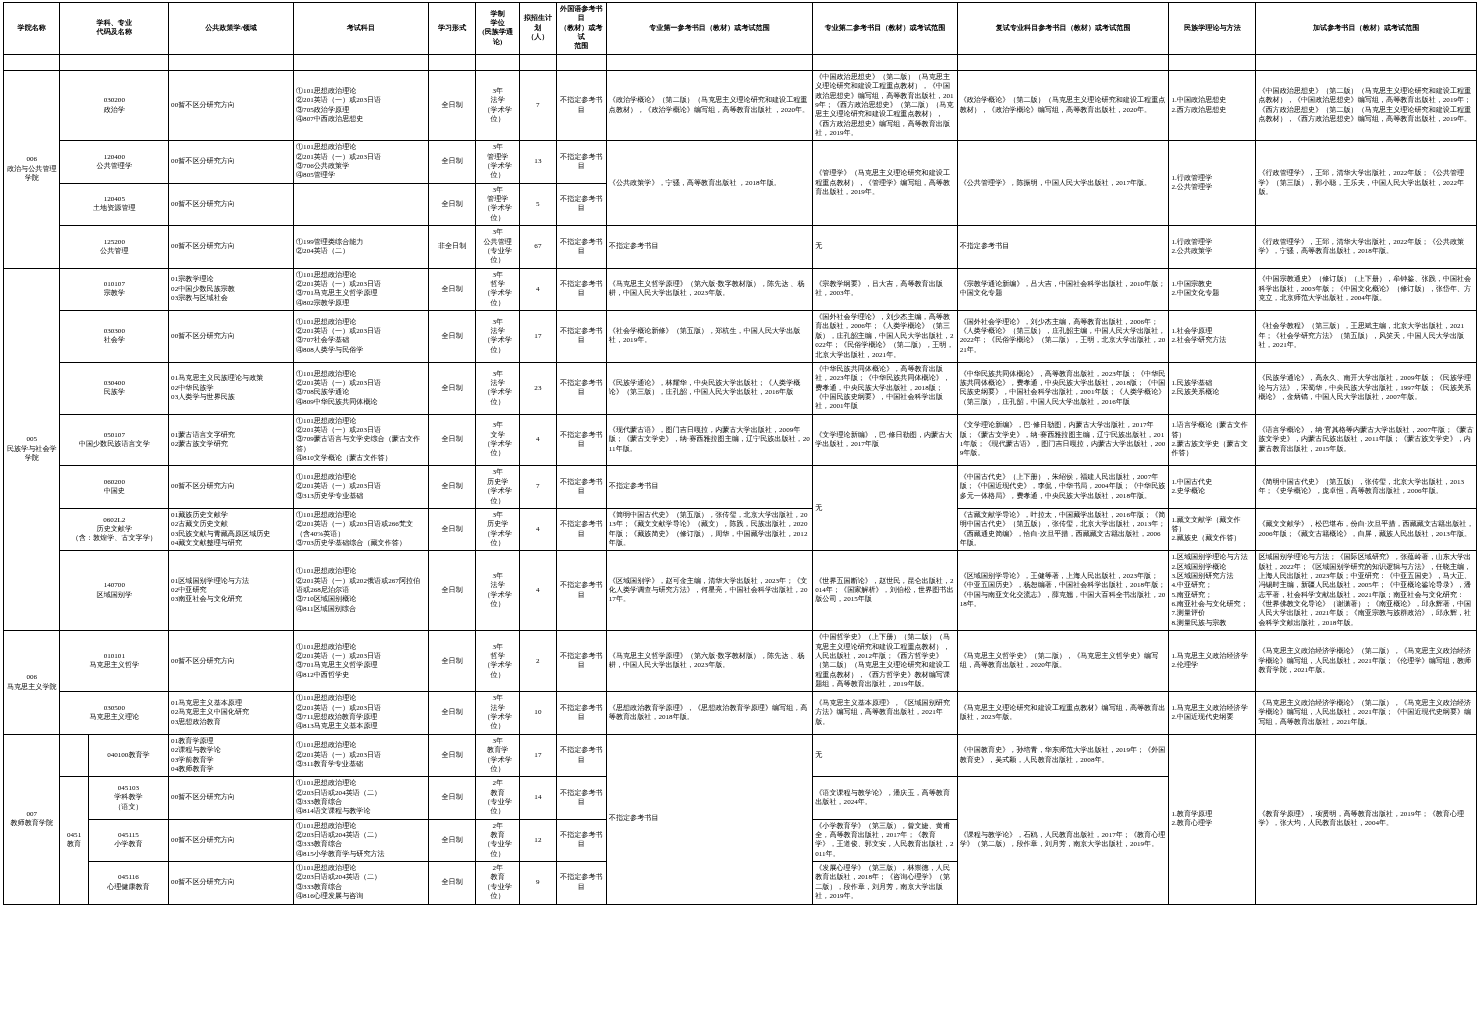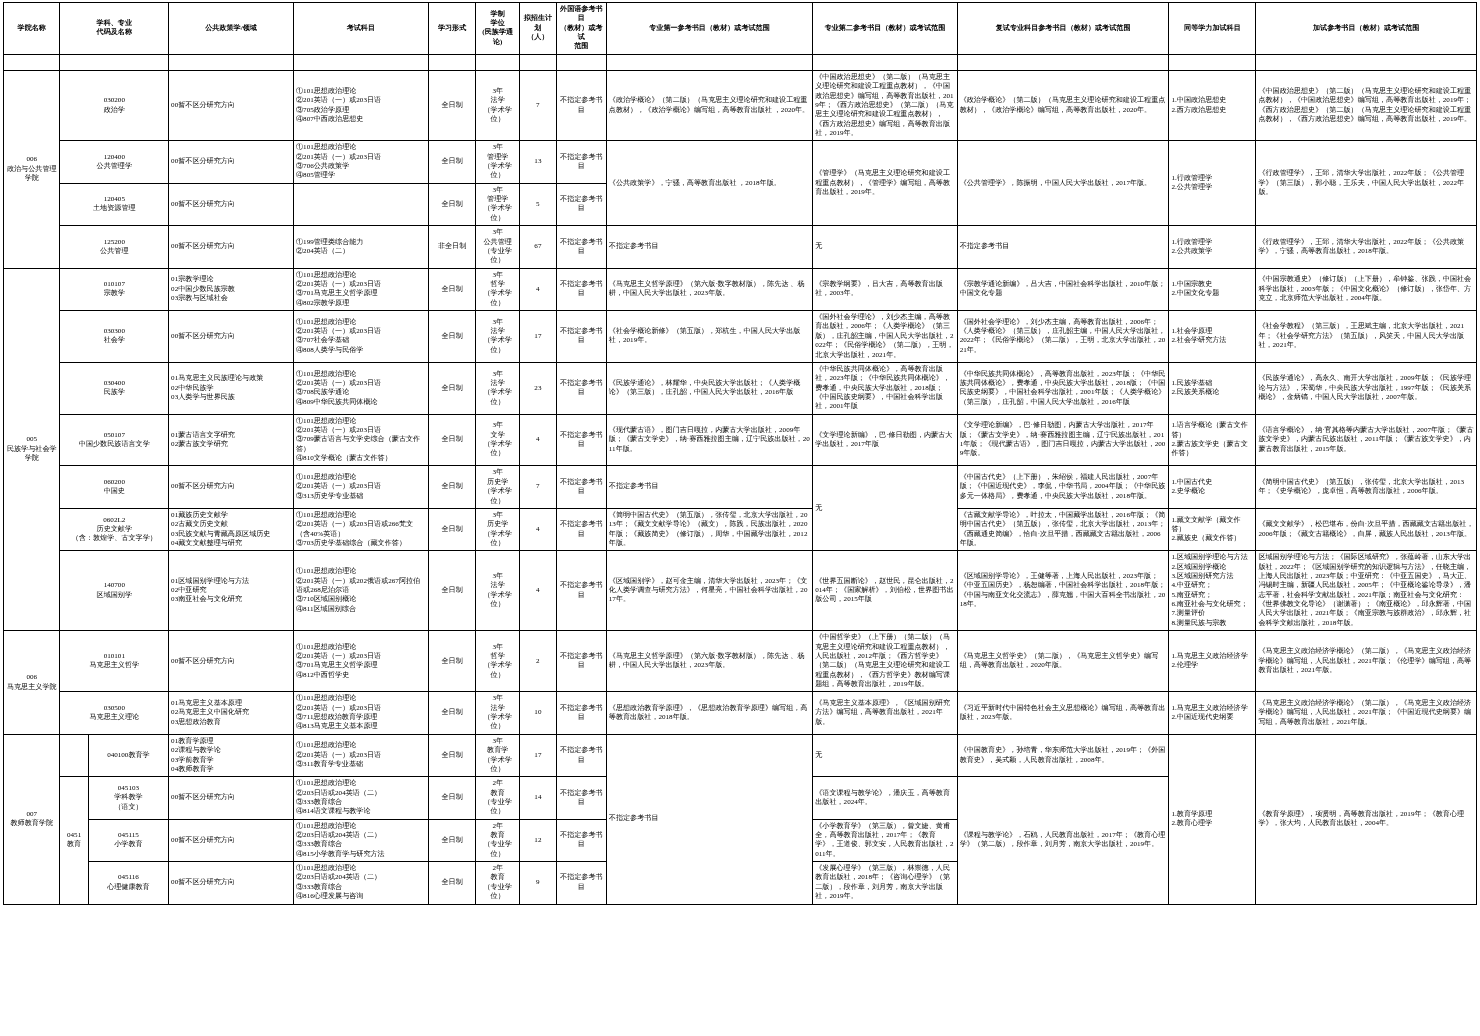--- a/index.html
+++ b/index.html
@@ -98,21 +98,21 @@
 学位
 (民族学通论)</th>
         <th class="multiline">拟招生计划
 （人）</th>
         <th class="multiline">外国语参考书目
 （教材）或考试
 范围</th>
         <th class="multiline">专业第一参考书目（教材）或考试范围</th>
         <th class="multiline">专业第二参考书目（教材）或考试范围</th>
         <th class="multiline">复试专业科目参考书目（教材）或考试范围</th>
-        <th class="multiline">同等学力加试科目</th>
+        <th class="multiline">民族学理论与方法</th>
         <th class="multiline">加试参考书目（教材）或考试范围</th>
       </tr>
       <tr class="header-spacer">
         <td></td>
         <td colspan="2"></td>
         <td></td>
         <td></td>
         <td></td>
         <td></td>
         <td></td>
@@ -377,41 +377,41 @@
           <td class="ctr multiline">3年
 哲学
 （学术学位）</td>
           <td class="ctr">2</td>
           <td class="ctr">不指定参考书目</td>
           <td class="lft">《马克思主义哲学原理》（第六版·数字教材版），陈先达 、杨耕，中国人民大学出版社，2023年版。</td>
           <td class="lft">《中国哲学史》（上下册）（第二版）（马克思主义理论研究和建设工程重点教材），人民出版社，2012年版；《西方哲学史》（第二版）（马克思主义理论研究和建设工程重点教材），《西方哲学史》教材编写课题组，高等教育出版社，2019年版。</td>
           <td class="lft">《马克思主义哲学史》（第二版），《马克思主义哲学史》编写组，高等教育出版社，2020年版。</td>
           <td class="lft multiline">1.马克思主义政治经济学
 2.伦理学</td>
-          <td class="lft">《马克思主义政治经济学概论》（第二版），《马克思主义政治经济学概论》编写组，人民出版社，2021年版；《伦理学》编写组，高等教育出版社，2021年版。</td>
+          <td class="lft">《马克思主义政治经济学概论》（第二版），《马克思主义政治经济学概论》编写组，人民出版社，2021年版；《伦理学》编写组，教师教育学院，2021年版。</td>
         </tr>
         <tr>
           <td class="ctr multiline" colspan="2">030500
 马克思主义理论</td>
           <td class="lft multiline">01马克思主义基本原理
 02马克思主义中国化研究
 03思想政治教育</td>
           <td class="lft multiline">①101思想政治理论
 ②201英语（一）或203日语
 ③711思想政治教育学原理
 ④813马克思主义基本原理</td>
           <td class="ctr">全日制</td>
           <td class="ctr multiline">3年
 法学
 （学术学位）</td>
           <td class="ctr">10</td>
           <td class="ctr">不指定参考书目</td>
           <td class="lft">《思想政治教育学原理》，《思想政治教育学原理》编写组，高等教育出版社，2018年版。</td>
           <td class="lft">《马克思主义基本原理》，《区域国别研究方法》编写组，高等教育出版社，2021年版。</td>
-          <td class="lft">《习近平新时代中国特色社会主义思想概论》编写组，高等教育出版社，2023年版。</td>
+          <td class="lft">《马克思主义理论研究和建设工程重点教材》编写组，高等教育出版社，2023年版。</td>
           <td class="lft multiline">1.马克思主义政治经济学
 2.中国近现代史纲要</td>
           <td class="lft">《马克思主义政治经济学概论》（第二版），《马克思主义政治经济学概论》编写组，人民出版社，2021年版；《中国近现代史纲要》编写组，高等教育出版社，2021年版。</td>
         </tr>
         <tr>
           <td class="ctr multiline" rowspan="4">007
 教师教育学院</td>
           <td class="ctr"></td>
           <td class="ctr multiline" colspan="1">040100教育学</td>
           <td class="lft multiline">01教育学原理

